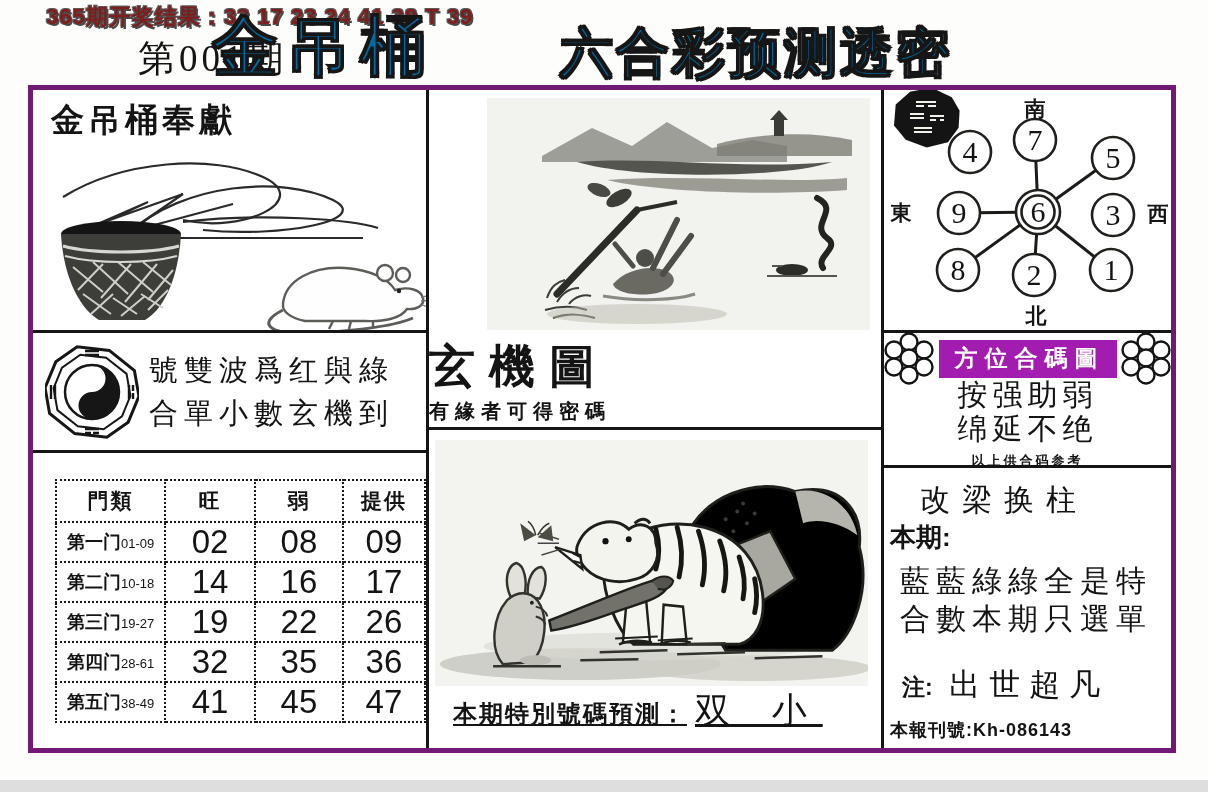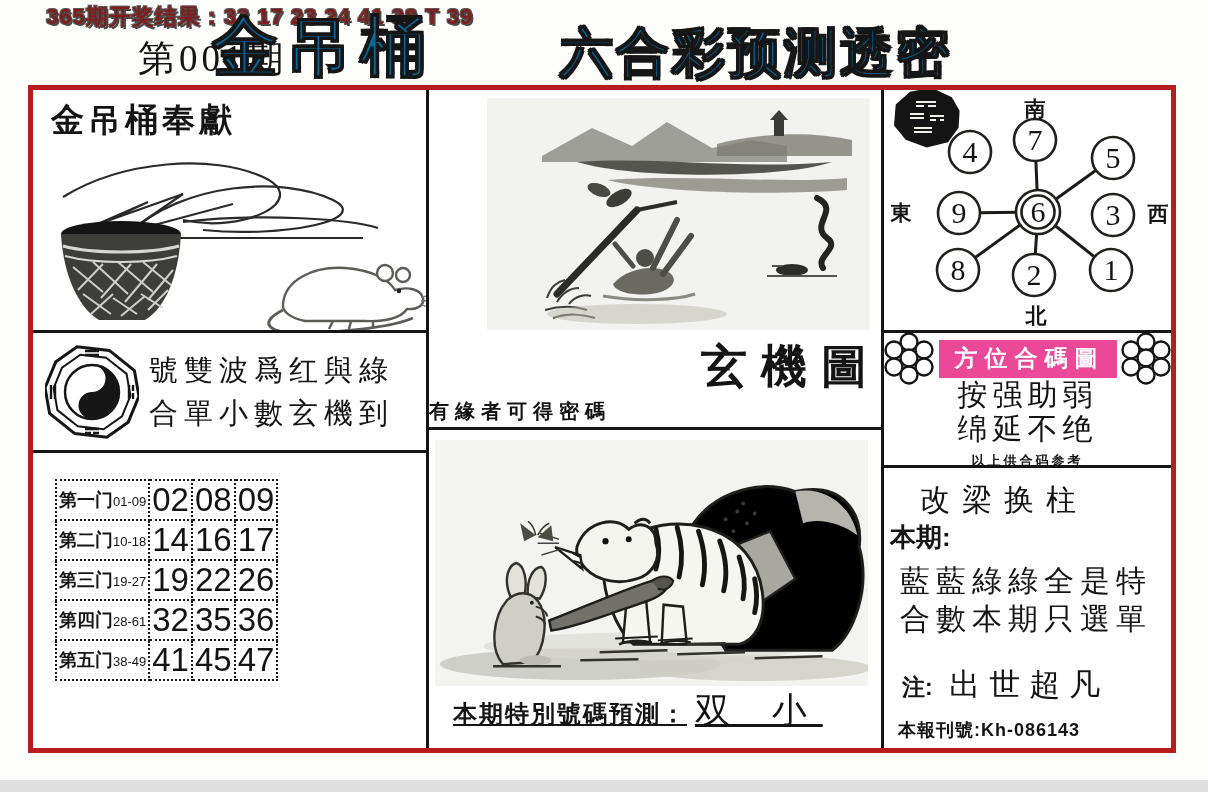--- a/index.html
+++ b/index.html
@@ -26,21 +26,21 @@
     color:#0369a1;font-weight:400;
     -webkit-text-stroke:3px #161616;
     text-shadow:2px 2px 0 #161616,-2px -2px 0 #161616,2px -2px 0 #161616,-2px 2px 0 #161616;
     white-space:nowrap;
   }
   .masthead{position:absolute;left:212px;top:2px;font-size:66px;letter-spacing:8px;}
   .main-title{position:absolute;left:560px;top:18px;font-size:53px;letter-spacing:3px;}
   
   .frame{
     position:absolute;left:28px;top:85px;width:1148px;height:668px;
-    border:5px solid #b91c1c;box-sizing:border-box;background:#fff;
+    border:5px solid #701a75;box-sizing:border-box;background:#fff;
     display:flex;
   }
   .col{position:relative;box-sizing:border-box;}
   .col-left{width:396px;border-right:3px solid #151515;display:flex;flex-direction:column;}
   .col-center{flex:1;border-right:3px solid #151515;display:flex;flex-direction:column;}
   .col-right{width:287px;display:flex;flex-direction:column;}
   .sec{position:relative;box-sizing:border-box;}
   .hr{border-bottom:3px solid #151515;}
   
   .l-sec1{height:243px;}
@@ -60,49 +60,49 @@
   }
   table.gates th{font-size:21px;font-weight:800;height:40px;letter-spacing:2px;}
   table.gates td{height:37px;}
   .gate-cell{font-size:18px;font-weight:800;white-space:nowrap;}
   .gate-range{font-size:13px;font-weight:400;letter-spacing:0;}
   .num{font-family:Liberation Sans, sans-serif;font-size:33px;font-weight:400;}
   .cw1{width:104px}.cw2{width:86px}.cw3{width:84px}.cw4{width:78px}
   
   .c-sec1{height:340px;}
   .art1{position:absolute;left:58px;top:8px;width:383px;height:232px;background:#f2f2ee;}
-  .mystery-title{position:absolute;left:0;right:0;top:246px;text-align:right;
+  .mystery-title{position:absolute;left:0;right:0;top:246px;text-align:left;
     font-family:"Liberation Serif","DejaVu Serif",serif;
     font-size:46px;font-weight:900;letter-spacing:14px;}
   .mystery-caption{position:absolute;left:0;right:0;top:308px;
     font-size:20px;font-weight:800;letter-spacing:6px;}
   .c-sec2{flex:1;}
   .art2{position:absolute;left:6px;top:10px;width:433px;height:246px;background:#f3f3ef;}
   .special{position:absolute;left:24px;bottom:14px;white-space:nowrap;display:flex;align-items:baseline;text-decoration:underline;}
   .special-label{font-family:"Liberation Serif","DejaVu Serif",serif;font-size:24px;font-weight:800;letter-spacing:2px;}
   .special-value{font-size:35px;letter-spacing:16px;margin-left:8px;}
   
   .r-sec1{height:243px;}
   .r-sec2{height:135px;text-align:center;}
   .flower{position:absolute;top:-2px;}
   .flower.fl-left{left:-4px}.flower.fl-right{right:-4px}
-  .banner{display:inline-block;margin-top:7px;background:#ec4899;color:#fff;
+  .banner{display:inline-block;margin-top:7px;background:#a21caf;color:#fff;
     font-size:23px;font-weight:800;letter-spacing:7px;padding:3px 12px 4px 16px;}
   .hint{font-size:30px;letter-spacing:5px;line-height:1.12;}
   .hint-note{font-size:13px;font-weight:800;letter-spacing:3px;margin-top:7px;}
   .r-sec3{flex:1;}
   .phrase{position:absolute;left:36px;top:12px;
     font-family:"Liberation Serif","DejaVu Serif",serif;font-size:30px;letter-spacing:12px;}
   .period-label{position:absolute;left:6px;top:52px;font-size:26px;font-weight:800;}
   .verse{position:absolute;left:16px;top:94px;
     font-family:"Liberation Serif","DejaVu Serif",serif;font-size:30px;letter-spacing:6px;line-height:1.25;white-space:nowrap;}
   .note-line{position:absolute;left:18px;top:196px;white-space:nowrap;}
   .note-label{font-size:23px;font-weight:900;}
   .note-value{font-family:"Liberation Serif","DejaVu Serif",serif;font-size:31px;letter-spacing:9px;margin-left:12px;}
-  .pub-code{position:absolute;left:14px;bottom:6px;font-size:18px;font-weight:800;letter-spacing:1px;}
+  .pub-code{position:absolute;left:6px;bottom:6px;font-size:18px;font-weight:800;letter-spacing:1px;}
   
   .bottom-strip{position:absolute;left:0;top:780px;width:1208px;height:12px;background:#dedede;}
   svg{display:block}
   svg text{font-family:"Liberation Serif","DejaVu Serif",serif;}
 </style>
 </head>
 <body>
 
 <div class="results">365期开奖结果：33 17 23 24 41 38 T 39</div>
 <div class="issue">第001期</div>
@@ -165,20 +165,26 @@
       </svg>
       <div class="slogan">
         <div>號雙波爲红與綠</div>
         <div>合單小數玄機到</div>
       </div>
     </div>
 
     <div class="sec l-sec3">
       <table class="gates">
         <tbody>
+            <tr>
+          <th class="cw1">門類</th>
+          <th class="cw2">旺</th>
+          <th class="cw3">弱</th>
+          <th class="cw4">提供</th>
+        </tr>
         <tr>
           <td class="gate-cell"><span>第一门</span><span class="gate-range">01-09</span></td>
           <td class="num">02</td>
           <td class="num">08</td>
           <td class="num">09</td>
         </tr>
         <tr>
           <td class="gate-cell"><span>第二门</span><span class="gate-range">10-18</span></td>
           <td class="num">14</td>
           <td class="num">16</td>

